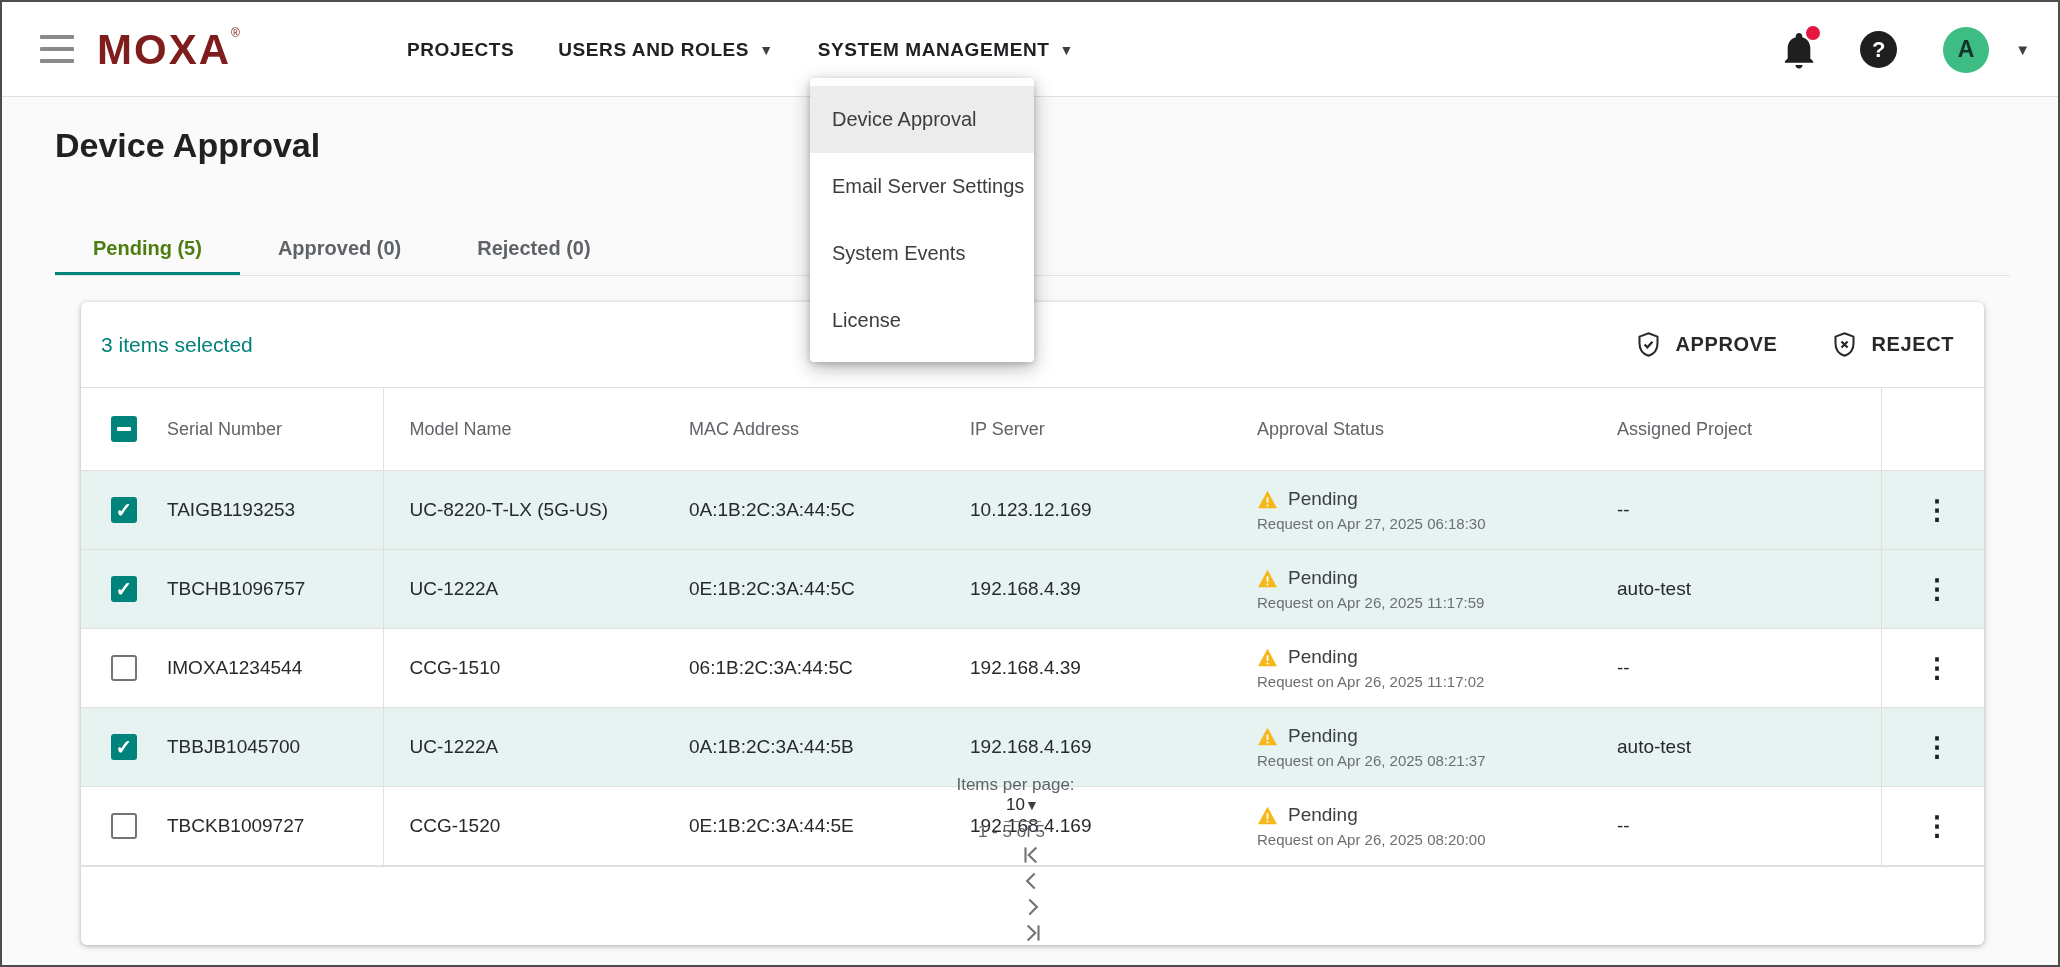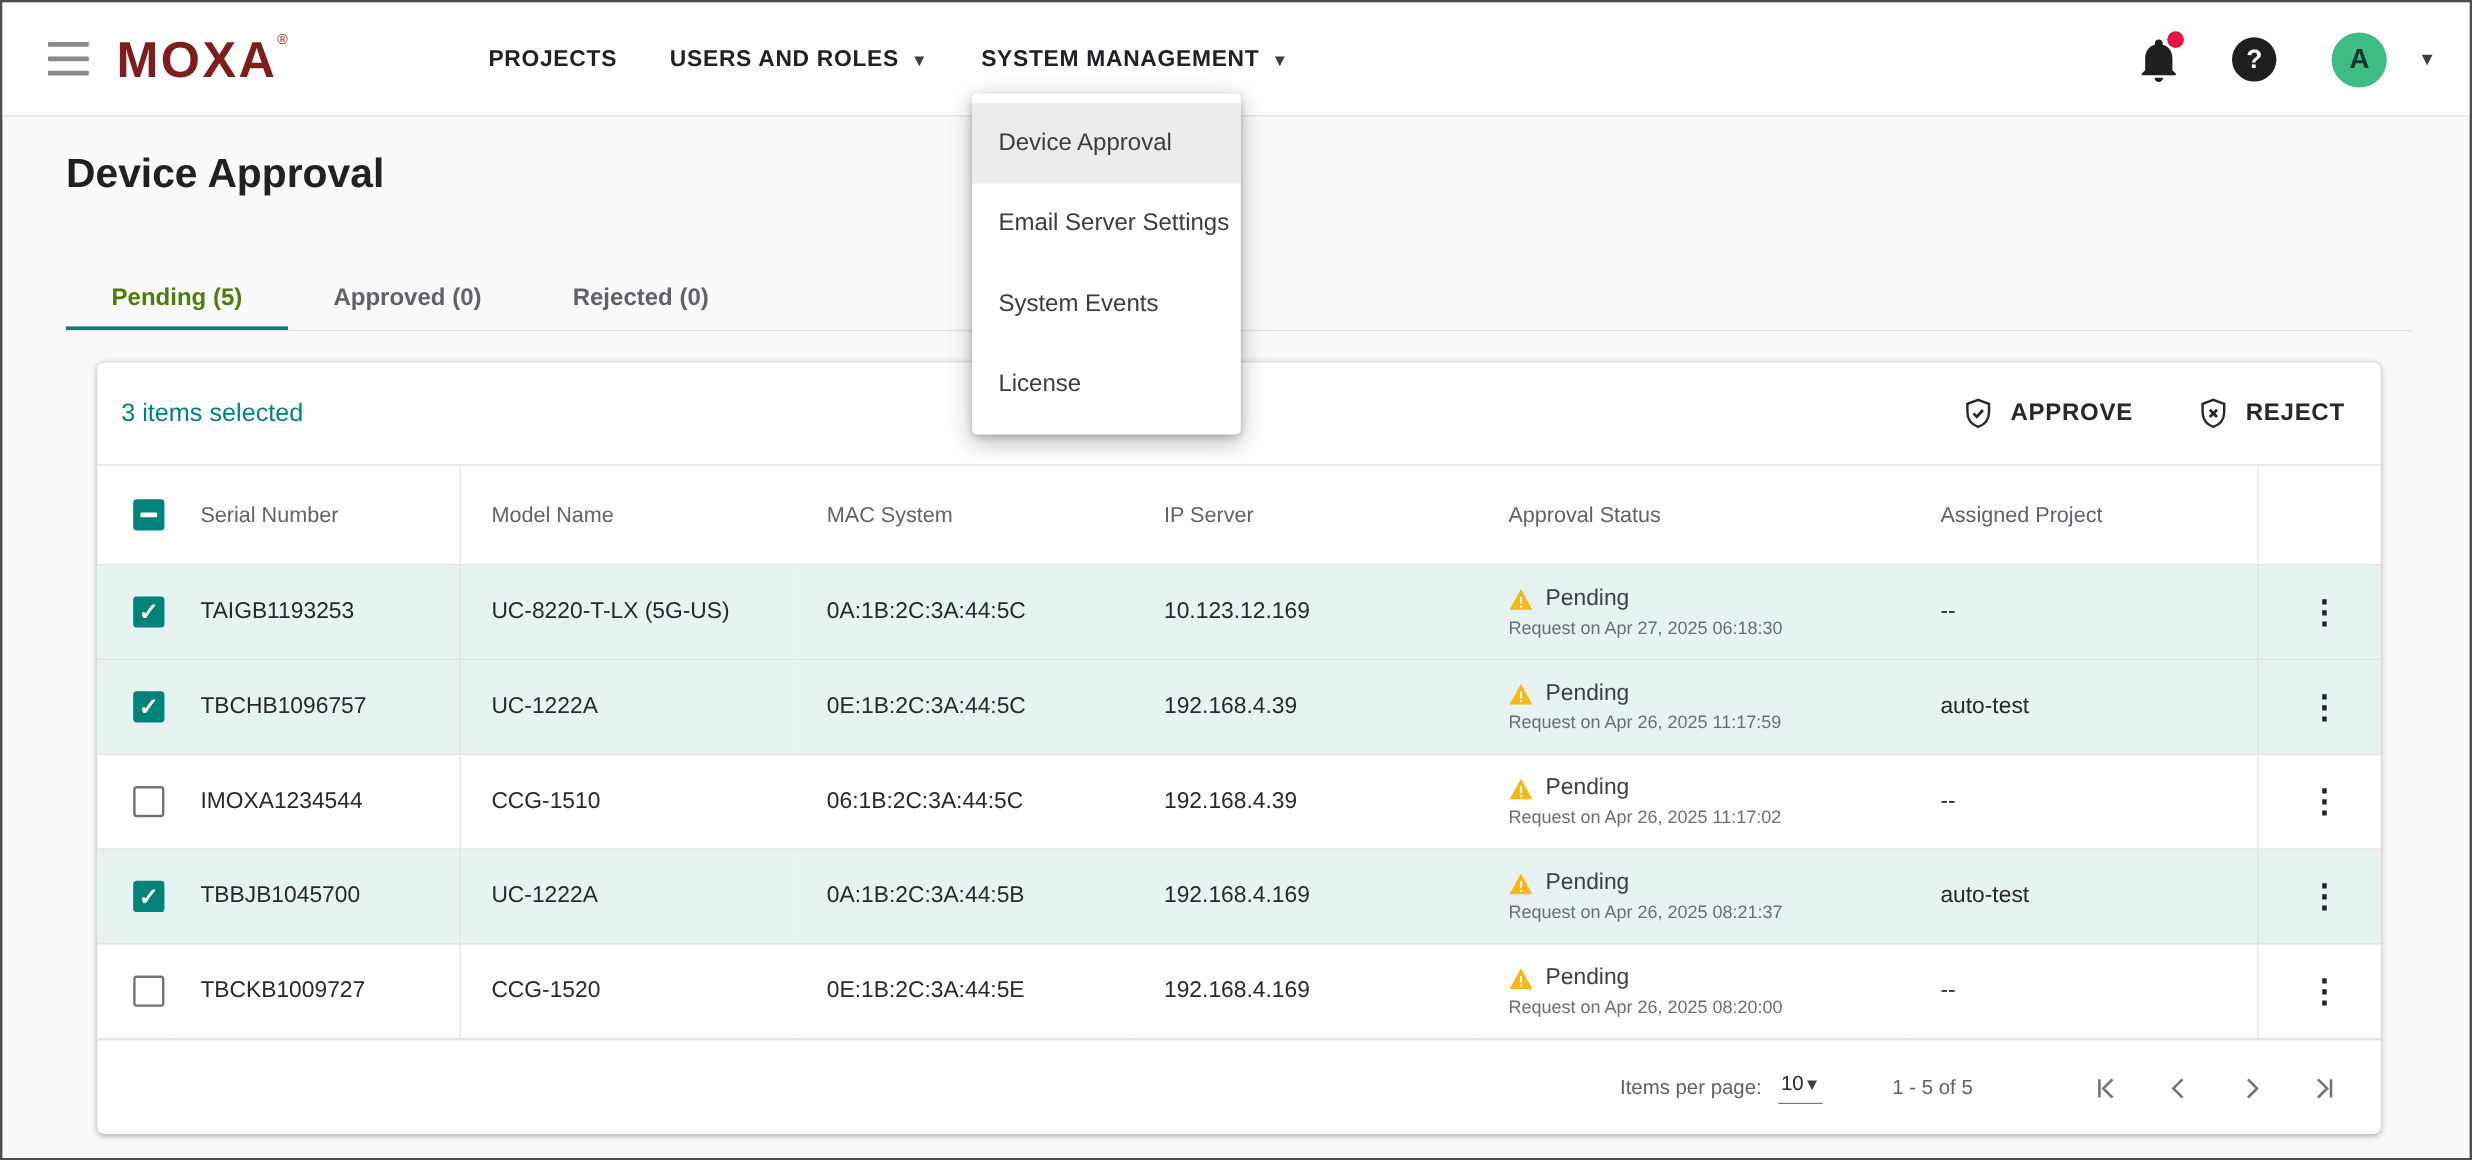--- a/index.html
+++ b/index.html
@@ -63,21 +63,21 @@
   .cb { width:26px; height:26px; border-radius:3px; margin-left:30px; cursor:pointer; position:relative; }
   .cb.on { background:#00837a; }
   .cb.on::after { content:"✓"; position:absolute; left:0; top:0; width:100%; height:100%; color:#fff; font-size:20px; font-weight:700; display:flex; align-items:center; justify-content:center; }
   .cb.ind { background:#00837a; }
   .cb.ind::after { content:""; position:absolute; left:6px; top:11px; width:14px; height:4px; background:#fff; border-radius:1px; }
   .cb.off { background:#fff; border:2px solid #70757a; }
   .status-line { display:flex; align-items:center; gap:10px; font-size:19px; color:#3c4043; }
   .status-sub { font-size:15px; color:#6b6f73; margin-top:5px; }
   .kebab { font-size:27px; font-weight:700; color:#202124; cursor:pointer; letter-spacing:0; line-height:1; padding-left:42px; }
 
-  .pager { height:80px; border-top:1px solid #e0e0e0; display:flex; align-items:center; justify-content:flex-end; padding-right:34px; font-size:17px; color:#5f6368; }
+  .pager { height:80px; border-top:1px solid #e0e0e0; display:flex; align-items:center; justify-content:flex-end; padding-right:34px; font-size:17px; color:#5f6368;flex-direction:column; }
   .ipp-select { display:flex; align-items:center; border-bottom:1px solid #7a7a7a; padding:0 2px 6px 2px; margin-left:14px; cursor:pointer; color:#27292b; }
   .pager-range { margin-left:58px; margin-right:66px; color:#5f6368; }
   .pg-btn { width:28px; height:28px; margin-left:32px; display:flex; align-items:center; justify-content:center; cursor:pointer; }
 </style>
 </head>
 <body>
 
 <div id="frame">
 
   <header class="appbar">
@@ -165,21 +165,21 @@
           <col style="width:290px">
           <col style="width:103px">
       </colgroup>
       <thead>
         <tr>
           <td>
               <div class="cb ind"></div>
             </td>
           <td class="pad v-r">Serial Number</td>
           <td class="pad">Model Name</td>
-          <td class="pad">MAC System</td>
+          <td class="pad">MAC Address</td>
           <td class="pad">IP Server</td>
           <td class="pad">Approval Status</td>
           <td class="pad">Assigned Project</td>
           <td class="v-l"></td>
         </tr>
       </thead>
       <tbody>
           <tr class="selected">
             <td>
               <div class="cb on"></div>

